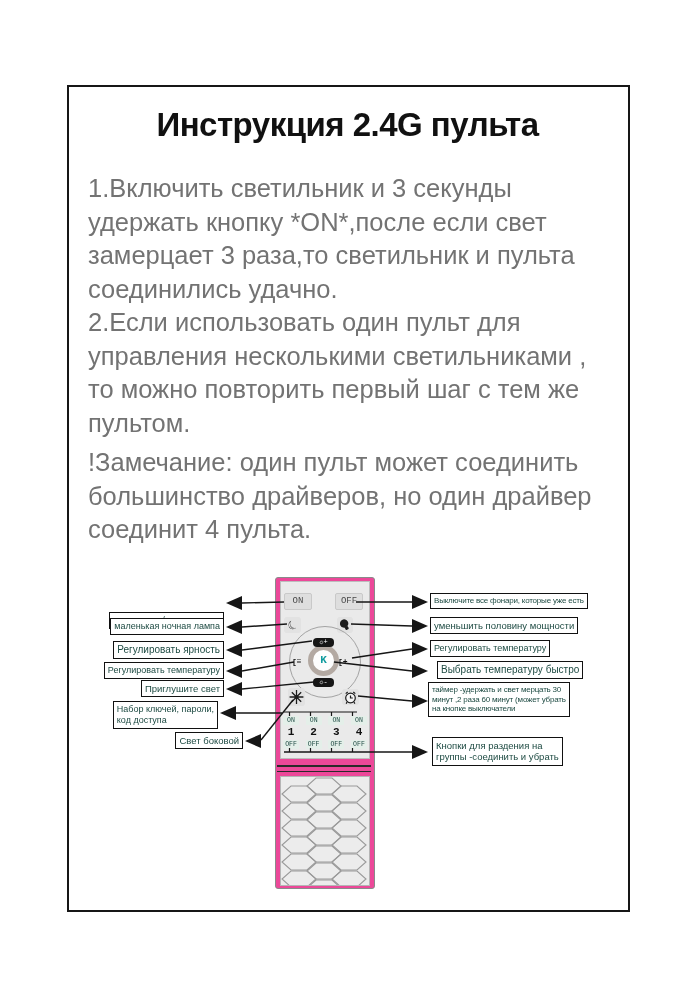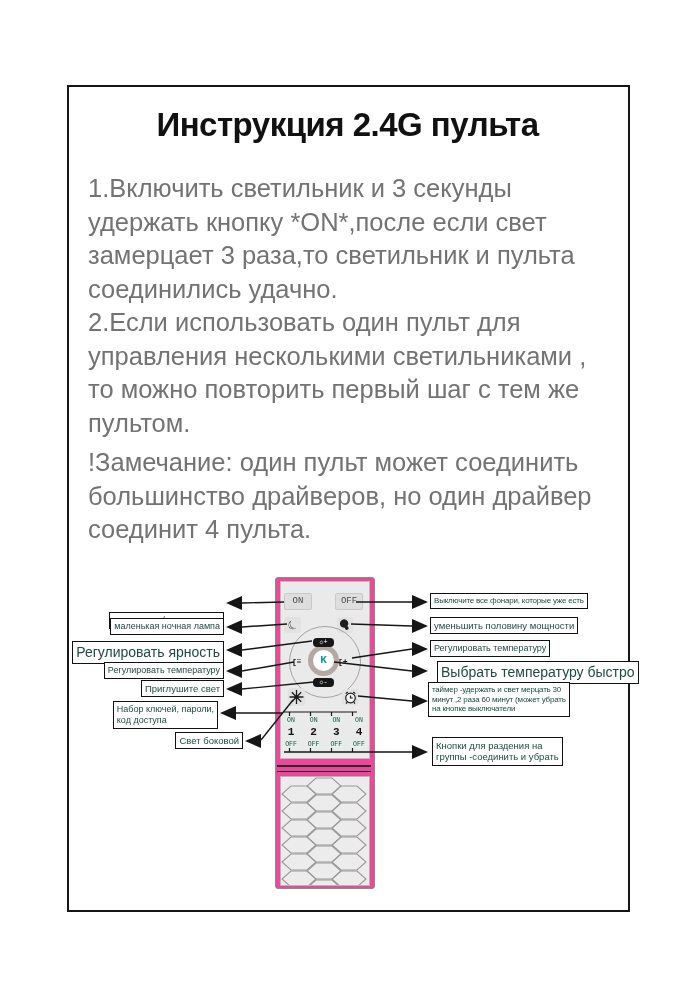--- a/index.html
+++ b/index.html
@@ -11,21 +11,21 @@
   .bodytext{position:absolute;left:88px;width:540px;font-size:25.5px;line-height:33.5px;
             color:#737373;white-space:pre-line;}
   #para1{top:172px;}
   #note{top:446px;}
 
   .lbl{position:absolute;border:1px solid #111;background:#fff;color:#1d4a42;
        padding:2px 3px;line-height:1.2;white-space:pre-line;z-index:4;}
   .s8{font-size:8px;letter-spacing:-0.2px;}
   .s9{font-size:9px;}
   .s95{font-size:9.5px;}
-  .s10{font-size:14px;}
+  .s10{font-size:10px;}
 
   .remote{position:absolute;left:275px;top:577px;width:98px;height:310px;background:#ec4899;
           border:1.5px solid #8a8a8a;border-radius:3px;z-index:2;font-family:Liberation Mono, monospace;}
   .panel{position:absolute;left:4px;top:3px;width:88px;height:176px;background:#eaeaea;border:1px solid #bdbdbd;}
   .rbtn{position:absolute;background:#dedede;border:1px solid #c9c9c9;border-radius:2px;
         font-size:9px;color:#4a4a4a;text-align:center;line-height:14px;}
   .sqbtn{position:absolute;background:#e2e2e2;border-radius:3px;text-align:center;}
   .bigcircle{position:absolute;left:13px;top:48px;width:70px;height:70px;border:1px solid #a3a3a3;border-radius:50%;}
   .ring{position:absolute;left:32px;top:67px;width:21px;height:21px;border:5.5px solid #b3a9a2;
         border-radius:50%;background:#fdfdfd;text-align:center;}

